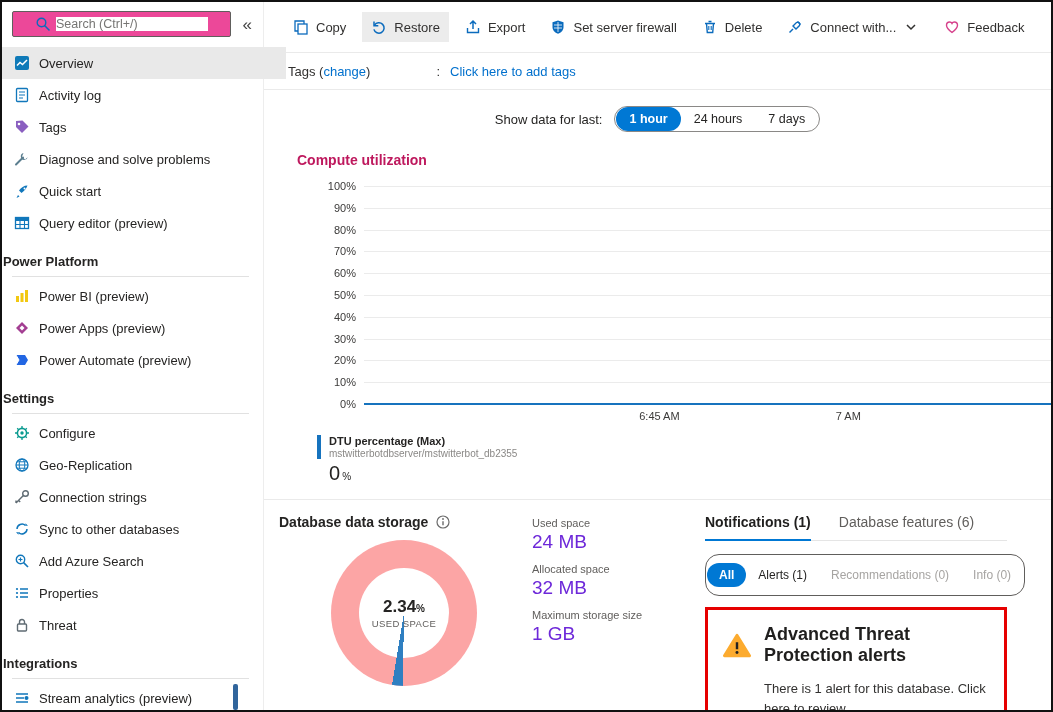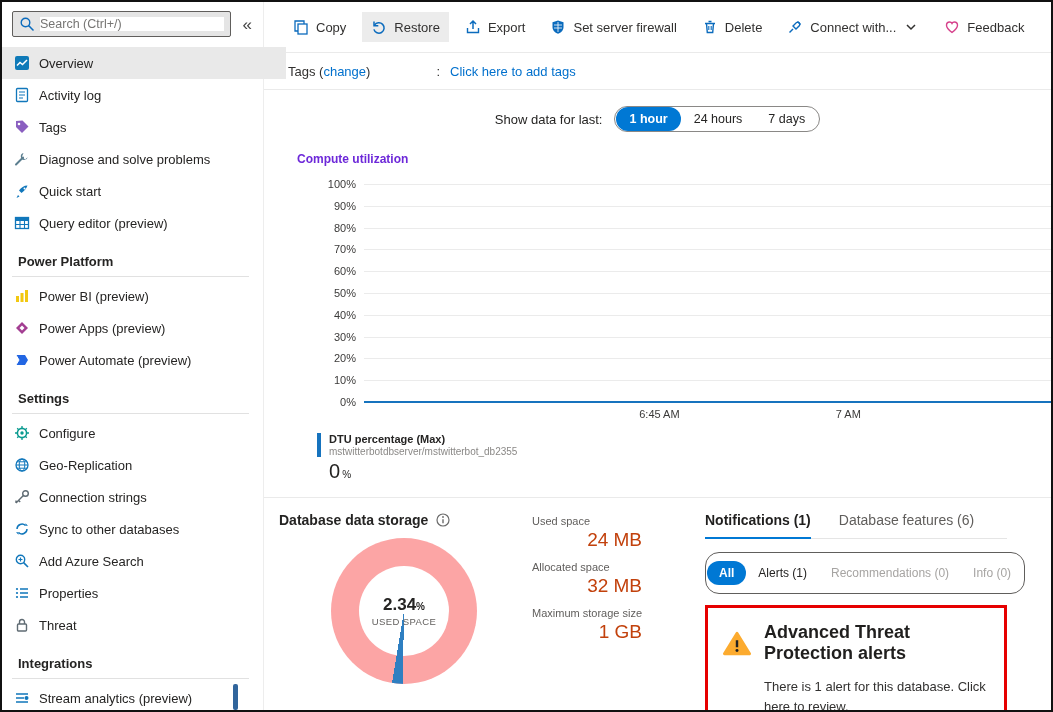--- a/index.html
+++ b/index.html
@@ -2,29 +2,29 @@
 <html><head>
 <meta charset="utf-8">
 <style>
   * { box-sizing: border-box; margin: 0; padding: 0; }
   body { background:#fff; font-family:"Liberation Sans", sans-serif; }
   .frame { width:1053px; height:712px; border:2px solid #111; background:#fff; display:flex; overflow:hidden; position:relative; }
 
   
   .sidebar { width:262px; flex:none; position:relative; padding-top:9px; border-right:1px solid #ededed; }
   .sidebar-top { display:flex; align-items:center; padding:0 4px 0 10px; gap:5px; }
-  .searchbox { flex:1; display:flex; align-items:center; border:1px solid #605e5c; border-radius:2px; height:26px; padding:0 6px; gap:5px; background:#e5e5e5; }
+  .searchbox { flex:1; display:flex; align-items:center; border:1px solid #605e5c; border-radius:2px; height:26px; padding:0 22px; gap:5px; background:#ec4899; }
   .searchbox input { border:none; outline:none; width:100%; font-size:12.5px; color:#333; font-family:inherit; }
   .searchbox input::placeholder { color:#767573; }
   .collapse { background:none; border:none; font-size:17px; line-height:1; color:#444; cursor:pointer; padding:2px 7px; font-family:inherit; }
   .menu { margin-top:10px; }
   .mi { display:flex; align-items:center; gap:9px; height:32px; padding-left:12px; width:284px; font-size:13px; color:#252423; cursor:pointer; }
   .mi.selected { background:#e9e9e9; }
   .mi-label { white-space:nowrap; }
-  .section-h { font-size:13px; font-weight:700; color:#252423; padding:15px 0 7px 16px; }
+  .section-h { font-size:13px; font-weight:700; color:#252423; padding:15px 0 7px 1px; }
   .sline { height:1px; background:#e1e1e1; margin:0 14px 3px 10px; }
   .icon16 { width:16px; height:16px; flex:none; display:inline-block; }
   .icon16 svg { width:16px; height:16px; display:block; }
   .sb-scroll { position:absolute; left:231px; bottom:0; width:5px; height:26px; background:#31659c; border-radius:2px; }
 
   
   .main { flex:1; display:flex; flex-direction:column; min-width:0; }
   .toolbar { height:50px; display:flex; align-items:center; gap:7px; padding-left:20px; flex:none; }
   .tb { display:flex; align-items:center; gap:7px; border:none; background:none; font-size:13px; color:#323130; font-family:inherit; padding:7px 9px; cursor:pointer; white-space:nowrap; }
   .tb.hl { background:#ececec; }
@@ -35,21 +35,21 @@
   .content { flex:1; position:relative; overflow:hidden; }
 
   
   .time-row { display:flex; justify-content:center; align-items:center; gap:12px; margin-top:16px; font-size:13px; color:#252423; }
   .pillgroup { display:inline-flex; border:1px solid #8a8886; border-radius:14px; height:26px; align-items:center; padding:0 1px; background:#fff; }
   .pill { border:none; background:none; font-size:12.5px; color:#252423; height:24px; border-radius:12px; padding:0 13px; font-family:inherit; cursor:pointer; white-space:nowrap; }
   .pill.sel { background:#0078d4; color:#fff; font-weight:700; }
 
   
   .chart-section { margin:20px 0 0 33px; }
-  .chart-title { font-weight:700; font-size:12px; color:#6d28d9; }
+  .chart-title { font-weight:700; font-size:14px; color:#be185d; }
   .plot { position:relative; height:218px; margin:18px 0 0 67px; }
   .grow { position:absolute; left:0; right:0; height:1px; background:#ebebeb; }
   .ytick { position:absolute; right:calc(100% + 8px); top:-6px; font-size:11px; color:#3b3a39; white-space:nowrap; }
   .dataline { position:absolute; left:0; right:0; bottom:-1px; height:2px; background:#1673be; }
   .xlabels { position:relative; margin-left:67px; height:15px; margin-top:6px; font-size:11px; color:#3b3a39; }
   .xlabels span { position:absolute; transform:translateX(-50%); white-space:nowrap; }
   .legend { margin:10px 0 0 20px; }
   .legend-item { border-left:4px solid #1673be; padding-left:8px; }
   .l-name { font-size:11px; font-weight:700; color:#252423; }
   .l-res { font-size:10px; color:#8a8886; margin-top:1px; }
@@ -63,21 +63,21 @@
   .st-title { font-size:14px; font-weight:700; color:#252423; display:flex; align-items:center; gap:7px; }
   .donut { width:146px; height:146px; border-radius:50%; background:#e6e6e6; position:relative; margin:10px 0 0 52px; }
   .donut-hole { position:absolute; inset:28px; background:#fff; border-radius:50%; }
   .donut-slice { position:absolute; inset:0; border-radius:50%; }
   .donut-center { position:absolute; inset:0; display:flex; flex-direction:column; align-items:center; justify-content:center; }
   .pct { font-size:17px; font-weight:700; color:#252423; }
   .pct .pctu { font-size:10px; font-weight:700; }
   .cap { font-size:9.5px; color:#605e5c; letter-spacing:.4px; margin-top:1px; }
   .stats { position:absolute; left:253px; top:3px; display:flex; flex-direction:column; gap:10px; }
   .s-label { font-size:11px; color:#605e5c; }
-  .s-val { font-size:19px; color:#c2410c; margin-top:2px;text-align:right; }
+  .s-val { font-size:19px; color:#6d28d9; margin-top:2px; }
 
   
   .panel { flex:1; min-width:0; }
   .tabs { display:flex; gap:28px; border-bottom:1px solid #e5e5e5; font-size:14px; }
   .tab { padding-bottom:9px; color:#605e5c; cursor:pointer; white-space:nowrap; }
   .tab.sel { color:#201f1e; font-weight:700; border-bottom:2px solid #0078d4; margin-bottom:-1px; }
   .filters { margin-top:13px; display:inline-flex; border:1px solid #605e5c; border-radius:14px; height:42px; align-items:center; padding:0 1px; }
   .seg { border:none; background:none; font-size:12px; color:#252423; height:24px; border-radius:12px; padding:0 12px; font-family:inherit; cursor:pointer; white-space:nowrap; }
   .seg.sel { background:#0078d4; color:#fff; font-weight:700; }
   .seg.dis { color:#a6a4a2; }

